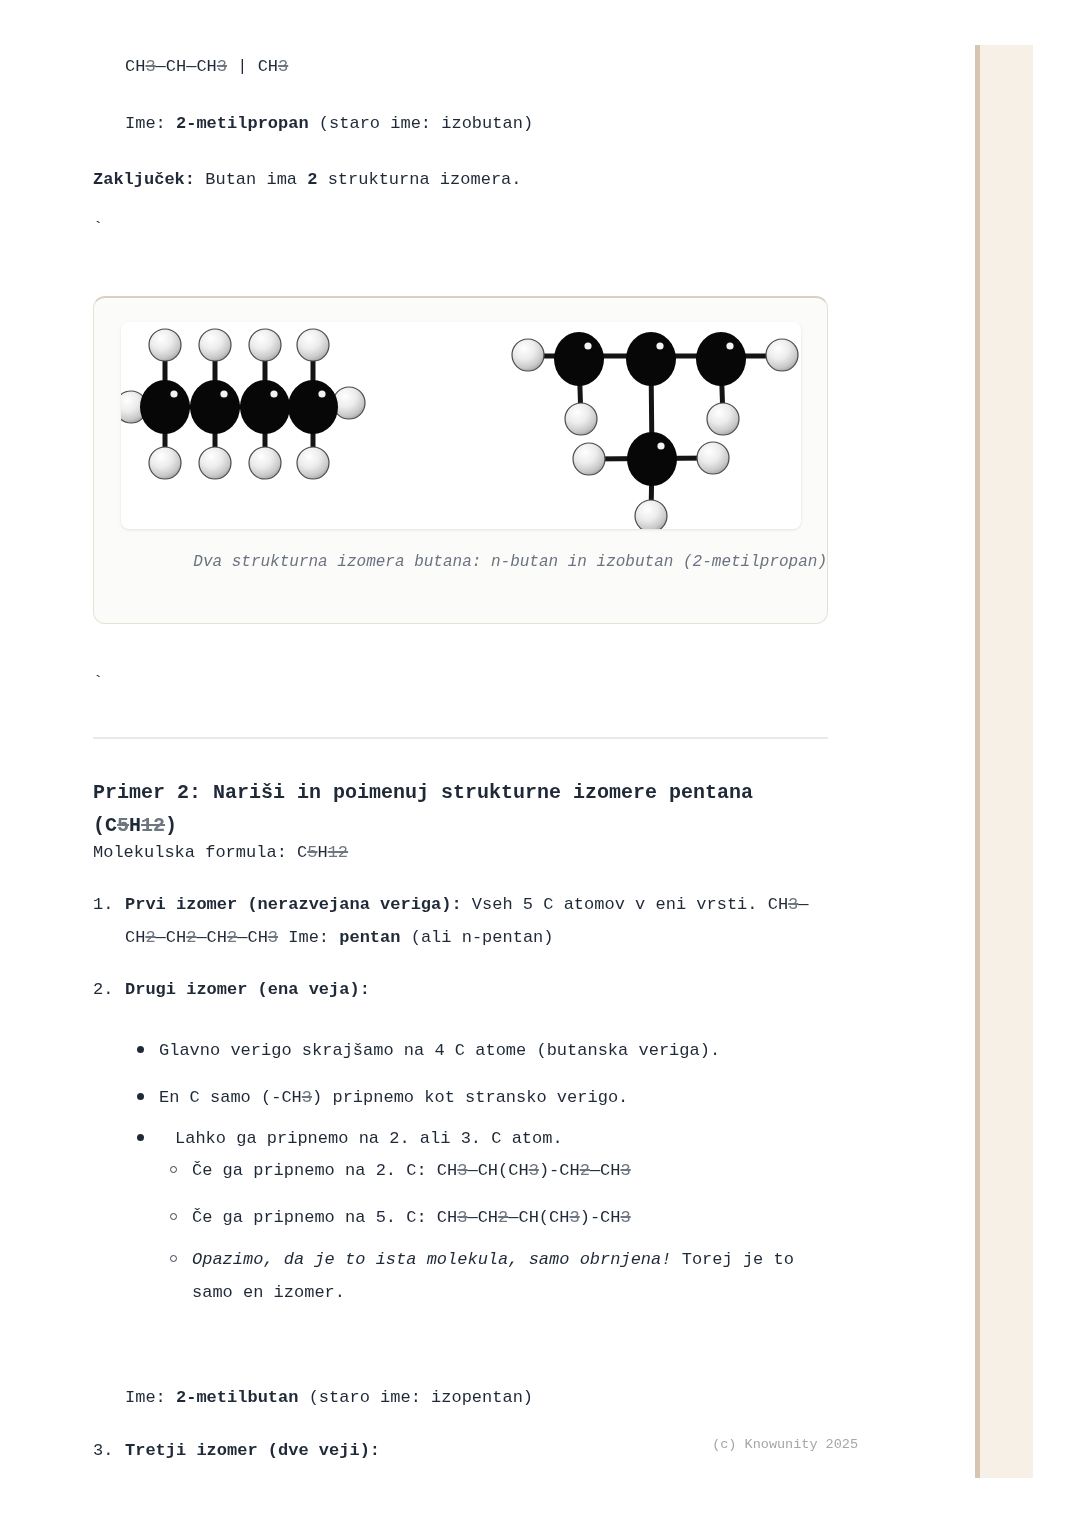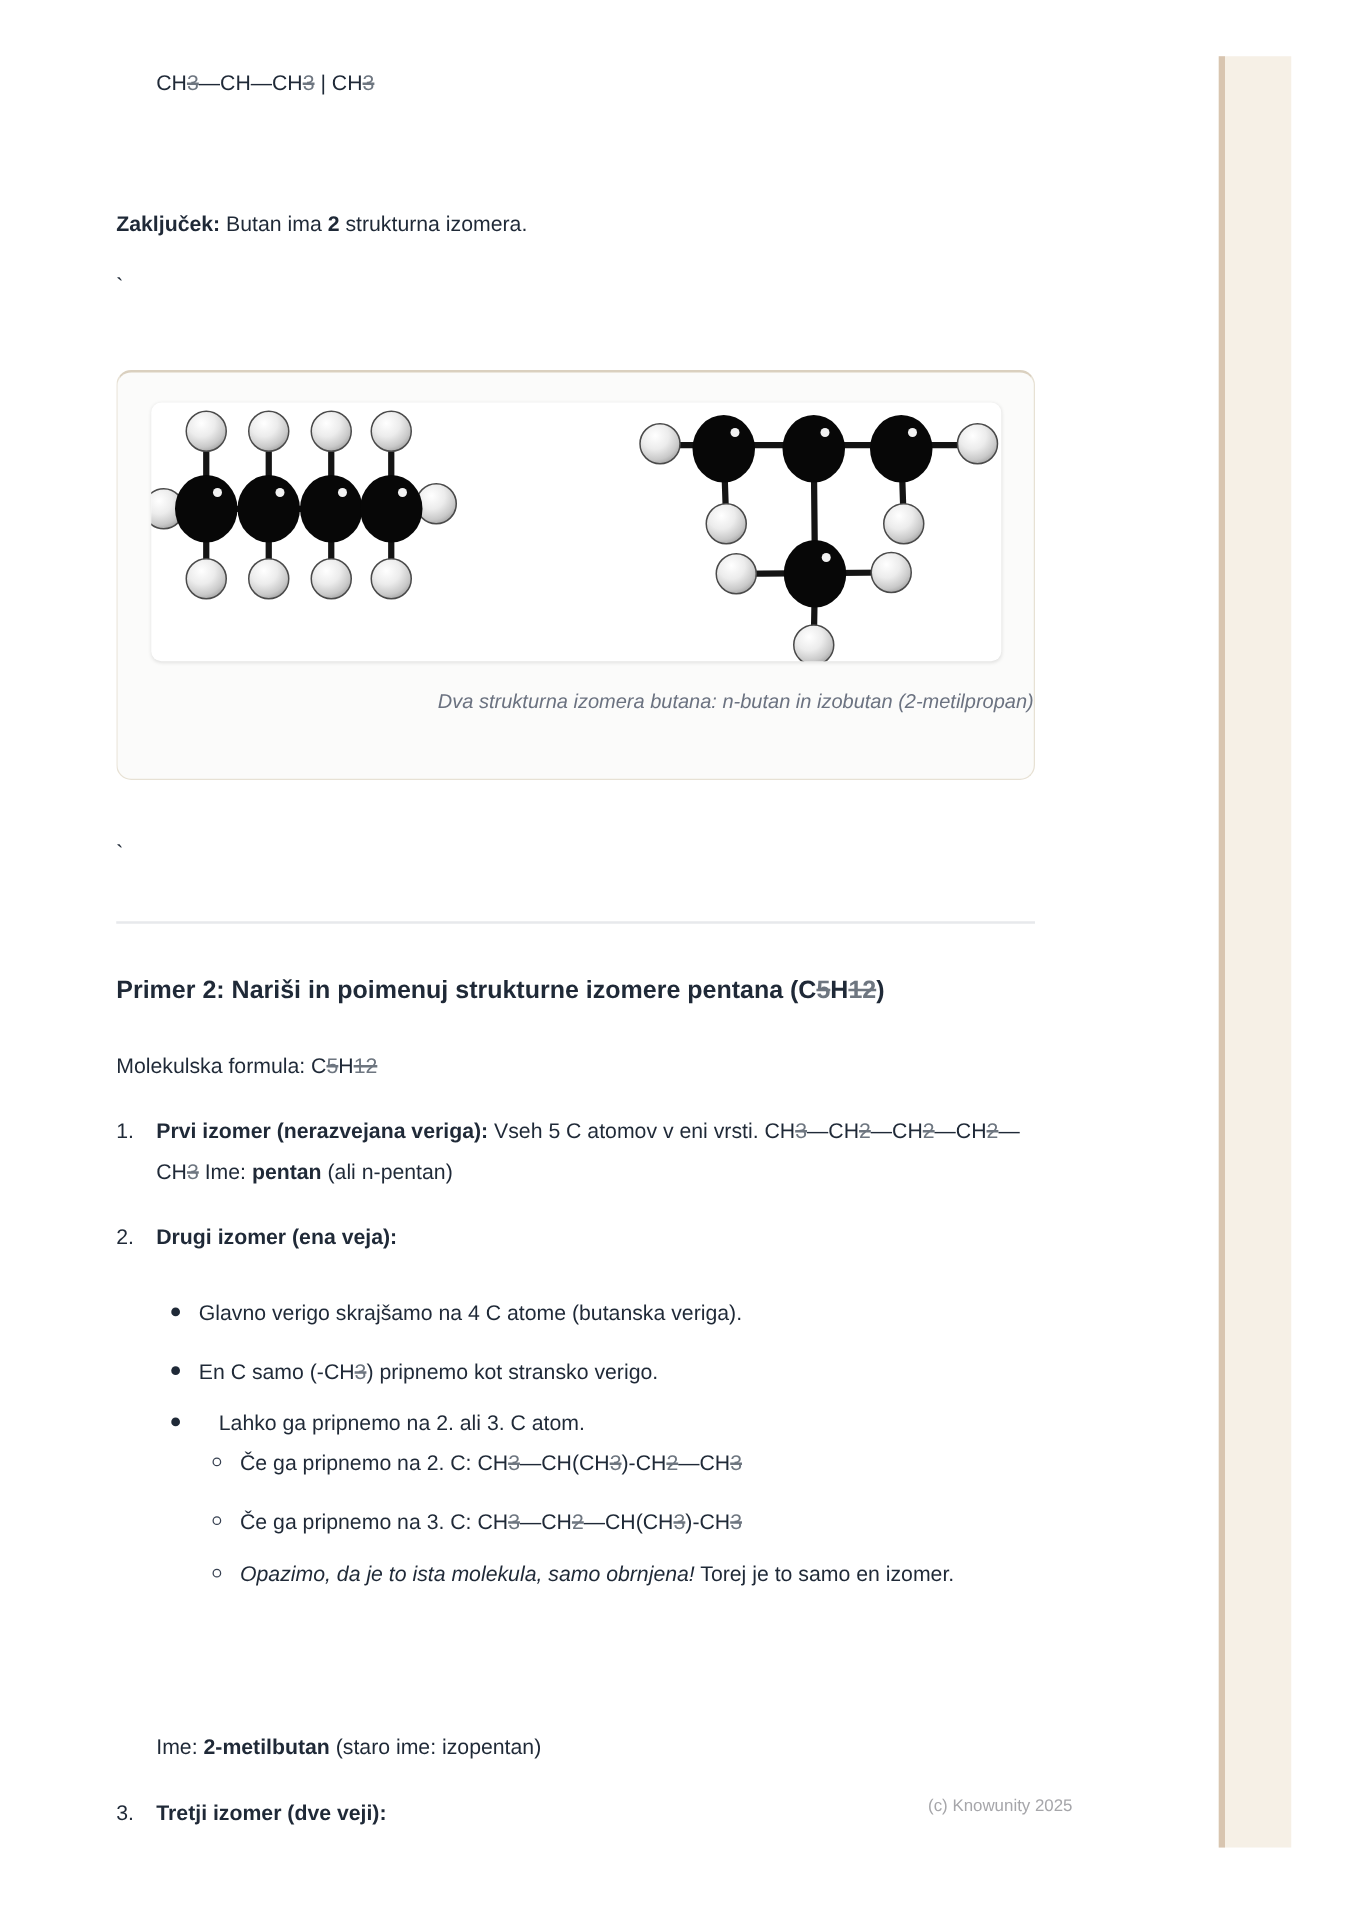--- a/index.html
+++ b/index.html
@@ -1,21 +1,21 @@
 <!DOCTYPE html>
 <html><head>
 <meta charset="utf-8">
 <style>
   html,body{margin:0;padding:0;}
   body{
     width:1080px;height:1528px;background:#ffffff;
     font-family:"Liberation Sans", sans-serif;
     color:#1f2937;overflow:hidden;
   }
-  .page{position:relative;width:928px;height:1528px;background:#fff;}
+  .page{position:relative;width:928px;height:1528px;background:#fff;font-family:Liberation Mono, monospace;}
   .blk{position:absolute;font-size:17px;line-height:33px;}
   .seg-b{font-weight:700;}
   .seg-i{font-style:italic;}
   .seg-strike{color:#6e7680;text-decoration:line-through;text-decoration-thickness:1.5px;}
   .heading{font-size:20px;font-weight:700;}
   .tick{font-size:17px;color:#1f2937;}
   .divider{position:absolute;height:2px;background:#e7e9ec;border:none;margin:0;}
   
   .fig-card{
     position:absolute;box-sizing:border-box;background:#fbfbfa;
@@ -51,20 +51,21 @@
 </style>
 </head>
 <body>
 
 <div class="page">
 
   <div class="stripe"></div>
 
   <div class="blk" style="left:125px;top:50px;width:620px;"><span>CH</span><span class="seg-strike">3</span><span>—CH—CH</span><span class="seg-strike">3</span><span> | CH</span><span class="seg-strike">3</span></div>
 
+  <div class="blk" style="left:125px;top:107px;width:620px;"><span>Ime: </span><span class="seg-b">2-metilpropan</span><span> (staro ime: izobutan)</span></div>
 
   <div class="blk" style="left:93px;top:163px;width:700px;"><span class="seg-b">Zaključek:</span><span> Butan ima </span><span class="seg-b">2</span><span> strukturna izomera.</span></div>
 
   <div class="blk tick" style="left:93px;top:212px;">`</div>
 
   <div class="fig-card" style="left:93px;top:296px;width:735px;height:328px;">
     <div class="fig-img">
       <svg xmlns="http://www.w3.org/2000/svg" viewBox="0 0 680 207">
         <defs>
           <radialGradient id="hg" cx="0.38" cy="0.30" r="0.75">
@@ -169,21 +170,21 @@
     <span class="marker-box">
         <span class="circ"></span>
       </span>
     <span class="li-text"><span>Če ga pripnemo na 2. C: CH</span><span class="seg-strike">3</span><span>—CH(CH</span><span class="seg-strike">3</span><span>)-CH</span><span class="seg-strike">2</span><span>—CH</span><span class="seg-strike">3</span></span>
   </div>
 
   <div class="blk li" style="left:170px;top:1201px;width:658px;">
     <span class="marker-box">
         <span class="circ"></span>
       </span>
-    <span class="li-text"><span>Če ga pripnemo na 3. C: CH</span><span class="seg-strike">3</span><span>—CH</span><span class="seg-strike">2</span><span>—CH(CH</span><span class="seg-strike">3</span><span>)-CH</span><span class="seg-strike">3</span></span>
+    <span class="li-text"><span>Če ga pripnemo na 5. C: CH</span><span class="seg-strike">3</span><span>—CH</span><span class="seg-strike">2</span><span>—CH(CH</span><span class="seg-strike">3</span><span>)-CH</span><span class="seg-strike">3</span></span>
   </div>
 
   <div class="blk li" style="left:170px;top:1243px;width:658px;">
     <span class="marker-box">
         <span class="circ"></span>
       </span>
     <span class="li-text"><span class="seg-i">Opazimo, da je to ista molekula, samo obrnjena!</span><span> Torej je to samo en izomer.</span></span>
   </div>
 
 

